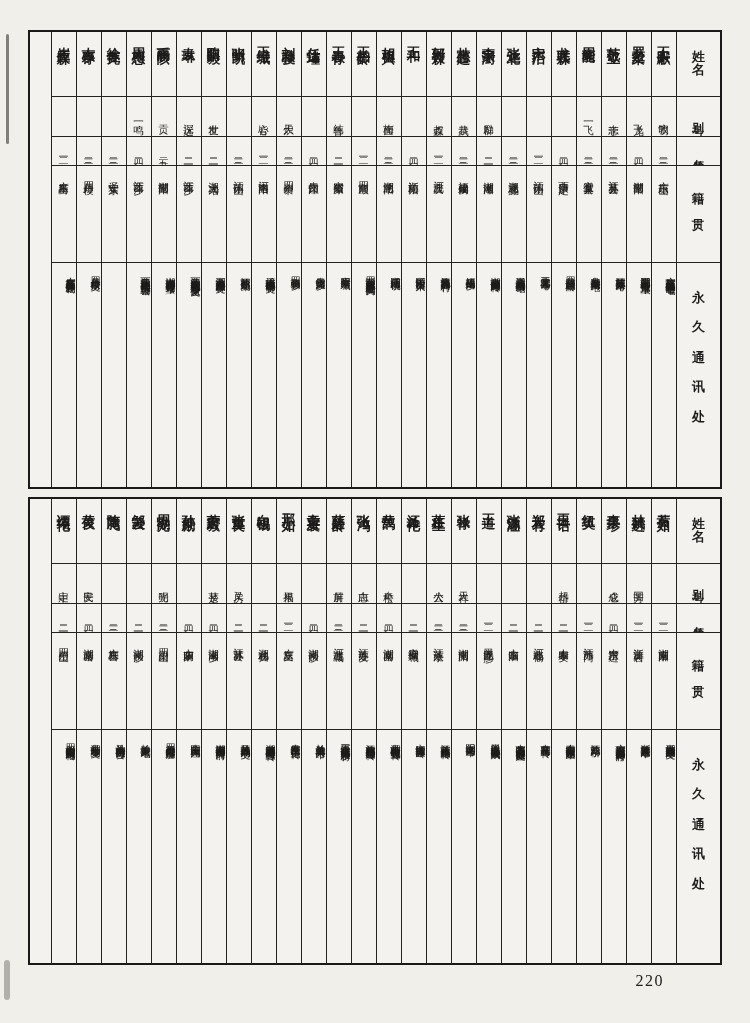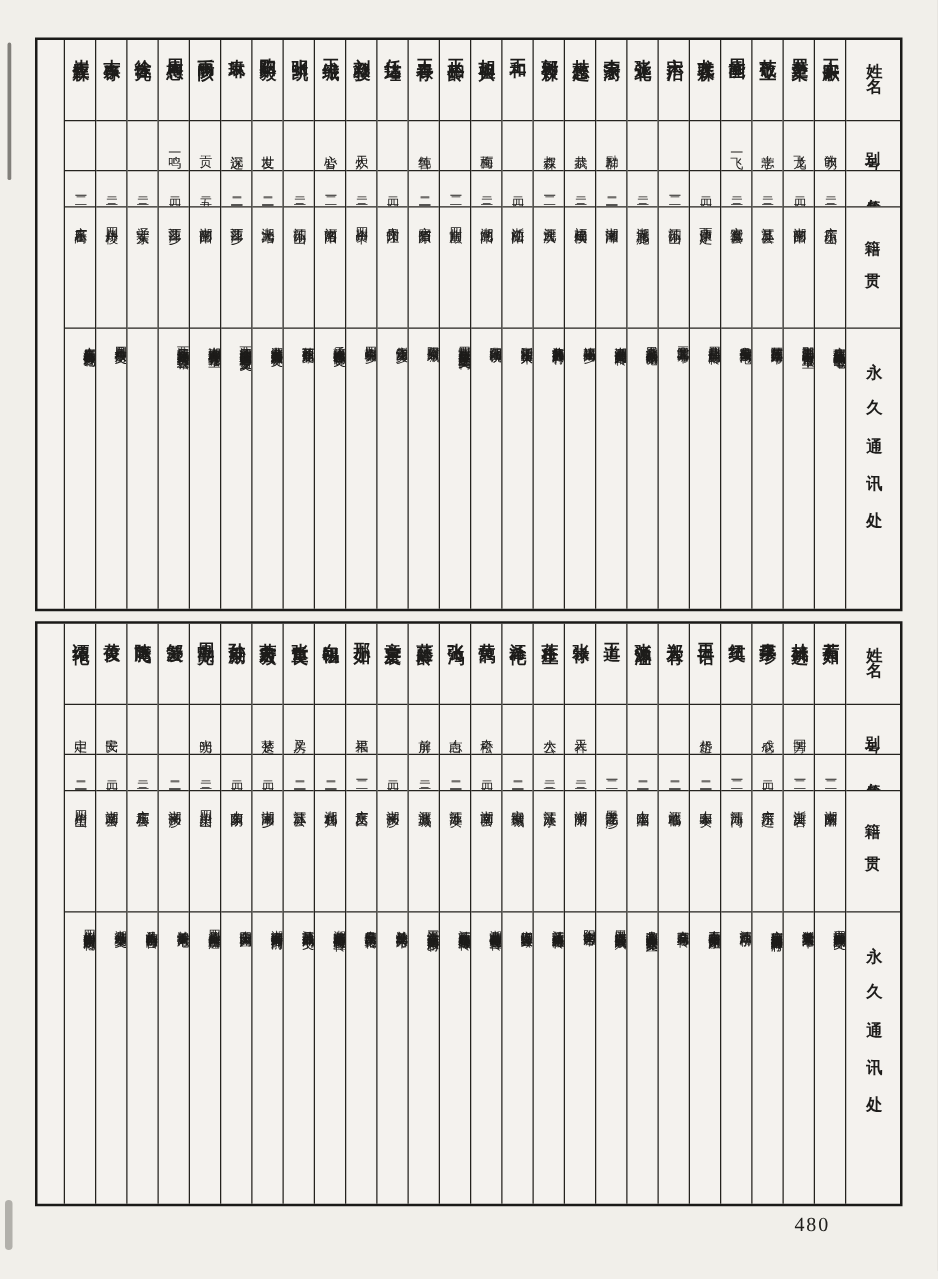--- a/index.html
+++ b/index.html
@@ -454,14 +454,14 @@
 
   <div class="col entry">
     <div class="cell name">谭绍伦</div>
     <div class="cell alias">定中</div>
     <div class="cell age">二二</div>
     <div class="cell origin">四川璧山</div>
     <div class="cell addr">四川璧山南街谢家院内石宅转</div>
   </div>
 </section>
 
-  <div class="page-number">480</div>
+  <div class="page-number">220</div>
 </div>
 
 </body></html>

